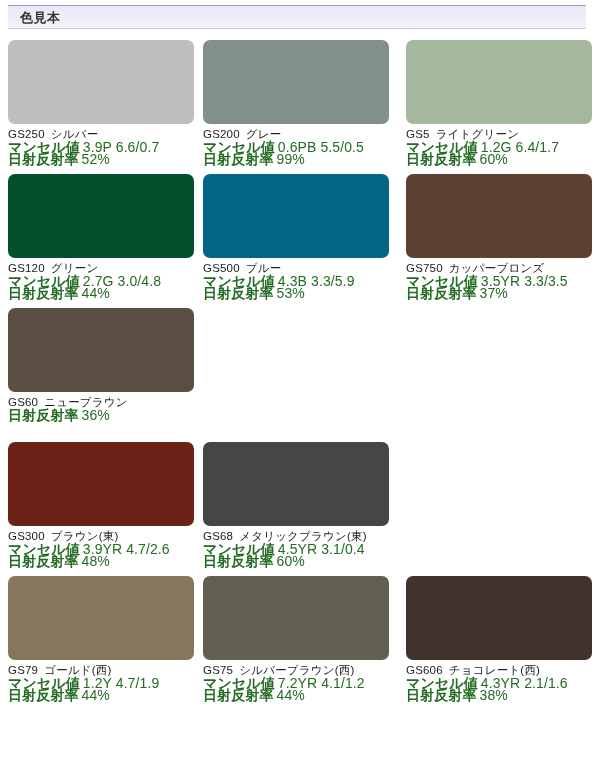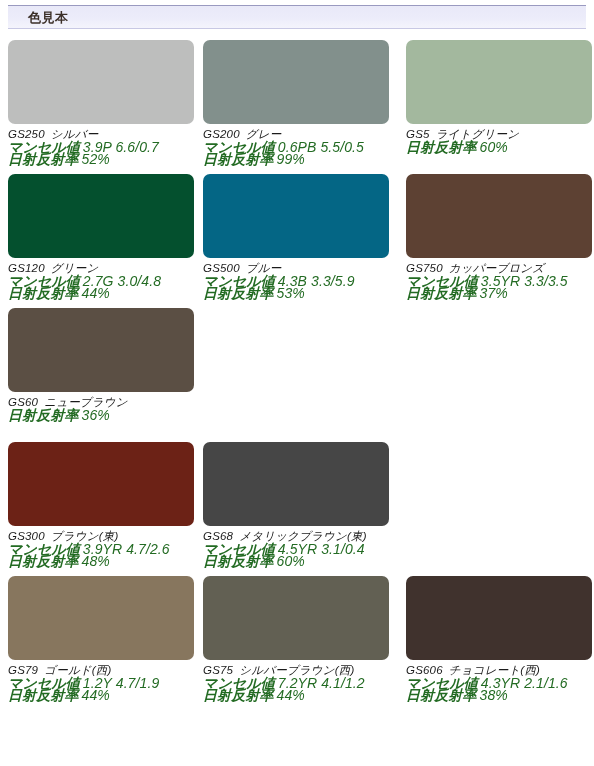--- a/index.html
+++ b/index.html
@@ -28,21 +28,21 @@
     border-top: 1px solid #9a9ac0;
     border-bottom: 1px solid #c8c8e4;
     display: flex;
     align-items: center;
     box-sizing: border-box;
   }
   .header-title {
     font-size: 13px;
     font-weight: bold;
     color: #3b2f28;
-    padding-left: 20px;
+    padding-left: 12px;
     letter-spacing: 0.5px;
     line-height: 1;
   }
   
   .grid {
     padding: 11px 8px 0 8px;
     display: flex;
     flex-wrap: wrap;
     box-sizing: border-box;
   }
@@ -61,21 +61,20 @@
     visibility: hidden;
   }
   .chip {
     width: 186px;
     height: 84px;
     border-radius: 7px;
     box-sizing: border-box;
   }
   .meta {
     padding-top: 3px;
-    font-style: italic;
   }
   .name {
     font-size: 11.5px;
     color: #1b1b1b;
     line-height: 14px;
     white-space: nowrap;
     letter-spacing: 0.2px;
   }
   .name .code {
     margin-right: 6px;
@@ -117,20 +116,21 @@
         <div class="meta">
           <div class="name"><span class="code">GS200</span><span>グレー</span></div>
           <div class="munsell"><span class="lbl">マンセル値</span><span>0.6PB 5.5/0.5</span></div>
           <div class="reflect"><span class="lbl">日射反射率</span><span>99%</span></div>
         </div>
       </div>
       <div class="cell">
         <div class="chip" style="background: rgb(163, 184, 158);"></div>
         <div class="meta">
           <div class="name"><span class="code">GS5</span><span>ライトグリーン</span></div>
+          <div class="munsell"><span class="lbl">マンセル値</span><span>1.2G 6.4/1.7</span></div>
           <div class="reflect"><span class="lbl">日射反射率</span><span>60%</span></div>
         </div>
       </div>
       <div class="cell">
         <div class="chip" style="background: rgb(4, 80, 46);"></div>
         <div class="meta">
           <div class="name"><span class="code">GS120</span><span>グリーン</span></div>
           <div class="munsell"><span class="lbl">マンセル値</span><span>2.7G 3.0/4.8</span></div>
           <div class="reflect"><span class="lbl">日射反射率</span><span>44%</span></div>
         </div>

